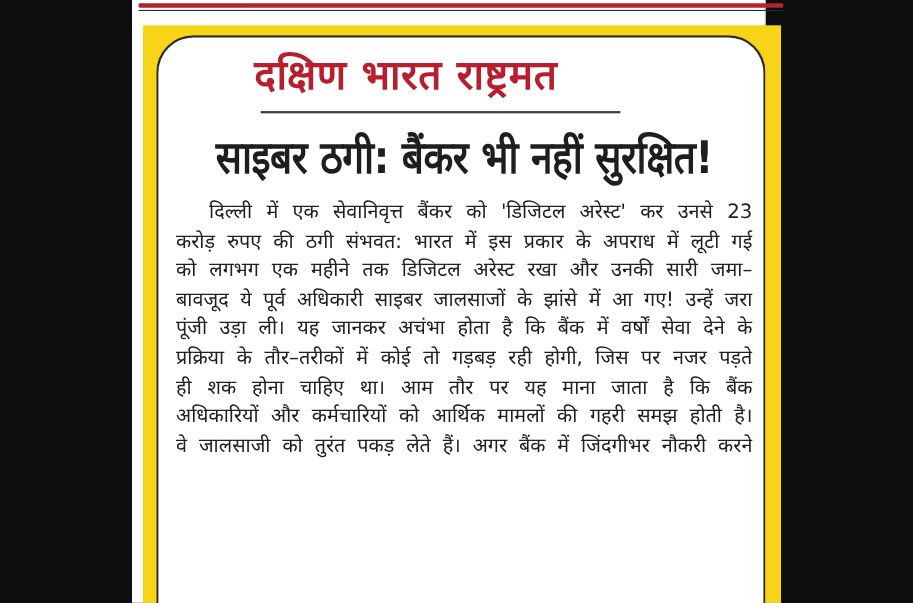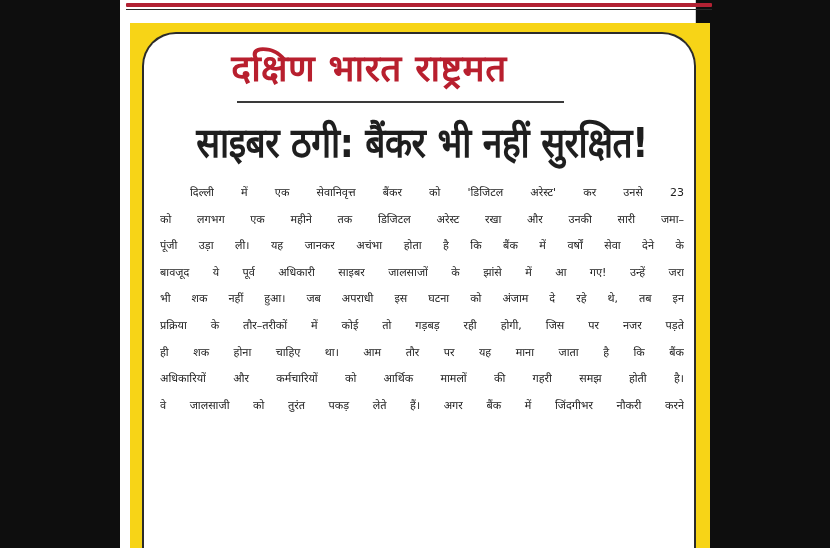--- a/index.html
+++ b/index.html
@@ -93,21 +93,21 @@
       letter-spacing: -0.5px;
       white-space: nowrap;
     }
     .body-text {
       position: absolute;
       left: 16px;
       top: 146px;
       width: 524px;
       color: #202020;
       font-family: "DejaVu Sans", sans-serif;
-      font-size: 11px;
+      font-size: 18px;
       line-height: 26.6px;
       text-align: justify;
     }
     .body-line {
       display: block;
       text-align: justify;
       text-align-last: justify;
       white-space: nowrap;
       overflow: hidden;
     }
@@ -124,24 +124,24 @@
 
   <div class="yellow-frame">
     <div class="panel">
       <div class="masthead">दक्षिण भारत राष्ट्रमत</div>
       <div class="masthead-rule"></div>
 
       <h1 class="headline">साइबर ठगी: बैंकर भी नहीं सुरक्षित!</h1>
 
       <div class="body-text">
         <span class="body-line indent">दिल्ली में एक सेवानिवृत्त बैंकर को 'डिजिटल अरेस्ट' कर उनसे 23</span>
+        <span class="body-line">करोड़ रुपए की ठगी संभवत: भारत में इस प्रकार के अपराध में लूटी गई</span>
         <span class="body-line">को लगभग एक महीने तक डिजिटल अरेस्ट रखा और उनकी सारी जमा–</span>
+        <span class="body-line">बावजूद ये पूर्व अधिकारी साइबर जालसाजों के झांसे में आ गए! उन्हें जरा</span>
         <span class="body-line">पूंजी उड़ा ली। यह जानकर अचंभा होता है कि बैंक में वर्षों सेवा देने के</span>
-        <span class="body-line">बावजूद ये पूर्व अधिकारी साइबर जालसाजों के झांसे में आ गए! उन्हें जरा</span>
-        <span class="body-line">भी शक नहीं हुआ। जब अपराधी इस घटना को अंजाम दे रहे थे, तब इन</span>
         <span class="body-line">प्रक्रिया के तौर–तरीकों में कोई तो गड़बड़ रही होगी, जिस पर नजर पड़ते</span>
         <span class="body-line">ही शक होना चाहिए था। आम तौर पर यह माना जाता है कि बैंक</span>
         <span class="body-line">अधिकारियों और कर्मचारियों को आर्थिक मामलों की गहरी समझ होती है।</span>
         <span class="body-line">वे जालसाजी को तुरंत पकड़ लेते हैं। अगर बैंक में जिंदगीभर नौकरी करने</span>
       </div>
     </div>
   </div>
 </div>
 
 </body></html>

